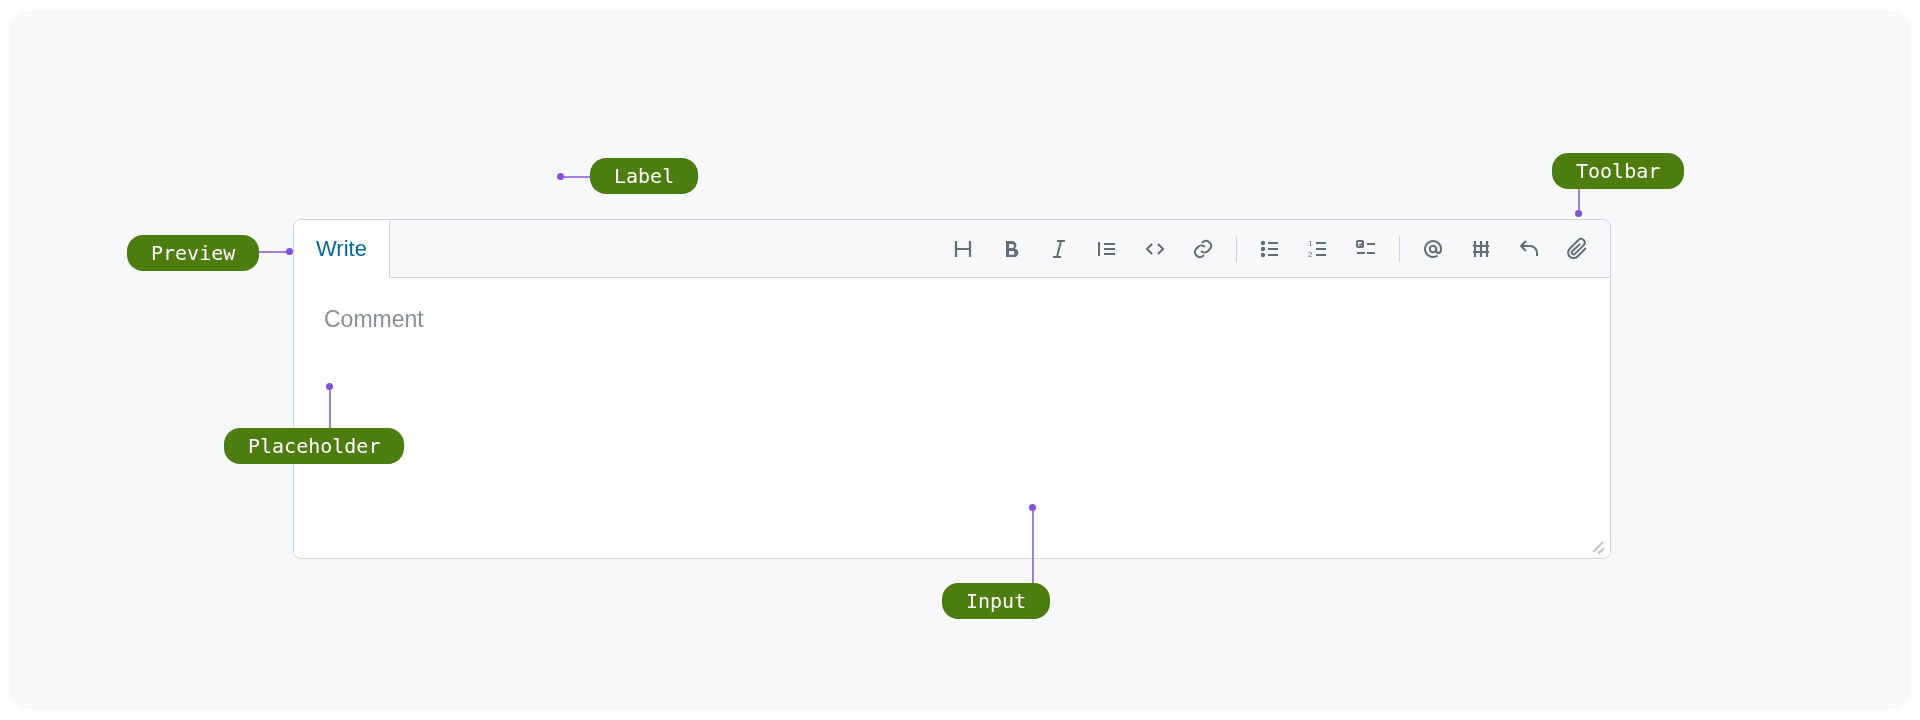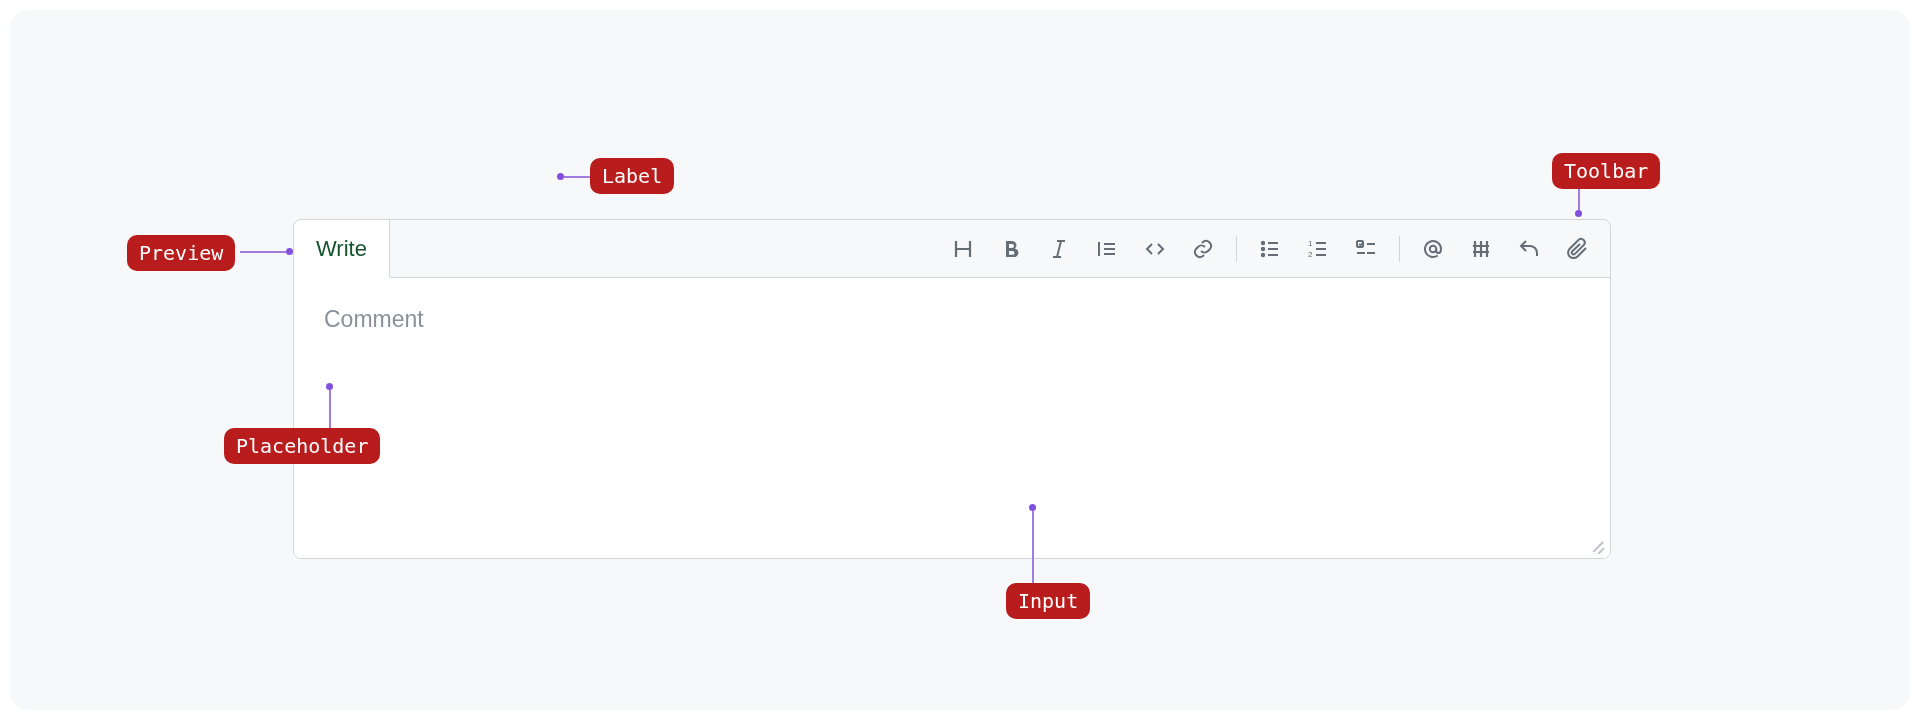--- a/index.html
+++ b/index.html
@@ -27,21 +27,21 @@
     height:58px; background:#f6f8fa; border-bottom:1px solid #d1d5da;
     display:flex; align-items:stretch;
     border-top-left-radius:8px; border-top-right-radius:8px;
   }
   .tab {
     display:flex; align-items:center; justify-content:center;
     padding:0 22px; font-size:22px; color:#656d76; cursor:pointer;
     border-right:1px solid transparent;
   }
   .tab.active {
-    background:#ffffff; color:#14532d;
+    background:#ffffff; color:#0369a1;
     border-right:1px solid #d1d5da;
     border-top-left-radius:8px;
     margin-bottom:-1px; border-bottom:1px solid #fff;
   }
   .toolbar {
     margin-left:auto; display:flex; align-items:center; gap:2px; padding:0 10px;
   }
   .tbtn {
     width:46px; height:46px; display:flex; align-items:center; justify-content:center;
     color:#656d76; border-radius:6px; cursor:pointer;
@@ -62,23 +62,23 @@
     pointer-events:none; opacity:.55;
   }
   .resize-grip::before, .resize-grip::after {
     content:""; position:absolute; background:#8a9099; height:1.5px; transform:rotate(-45deg);
   }
   .resize-grip::before { width:14px; right:-1px; bottom:5px; }
   .resize-grip::after  { width:8px;  right:-1px; bottom:1px; }
 
   
   .callout {
-    position:absolute; background:#b91c1c; color:#fff;
+    position:absolute; background:#4d7c0f; color:#fff;
     font-family:ui-monospace,SFMono-Regular,Menlo,monospace;
-    font-size:20px; padding:6px 12px; border-radius:10px; white-space:nowrap;
+    font-size:20px; padding:6px 24px; border-radius:16px; white-space:nowrap;
   }
   .dot { position:absolute; width:7px; height:7px; background:#8250df; border-radius:50%; }
   .line { position:absolute; background:#a27be0; }
 </style>
 </head>
 <body>
 
 <div class="stage">
 
 
@@ -208,15 +208,15 @@
   <div class="dot" style="left:276px; top:238px;"></div>
   <div class="line" style="left:230px; top:241px; width:46px; height:1.5px;"></div>
   <div class="callout" style="left:117px; top:225px;">Preview</div>
 
   <div class="dot" style="left:316px; top:373px;"></div>
   <div class="line" style="left:319px; top:380px; width:1.5px; height:38px;"></div>
   <div class="callout" style="left:214px; top:418px;">Placeholder</div>
 
   <div class="dot" style="left:1019px; top:494px;"></div>
   <div class="line" style="left:1022px; top:501px; width:1.5px; height:72px;"></div>
-  <div class="callout" style="left:996px; top:573px;">Input</div>
+  <div class="callout" style="left:932px; top:573px;">Input</div>
 
 </div>
 
 </body></html>

